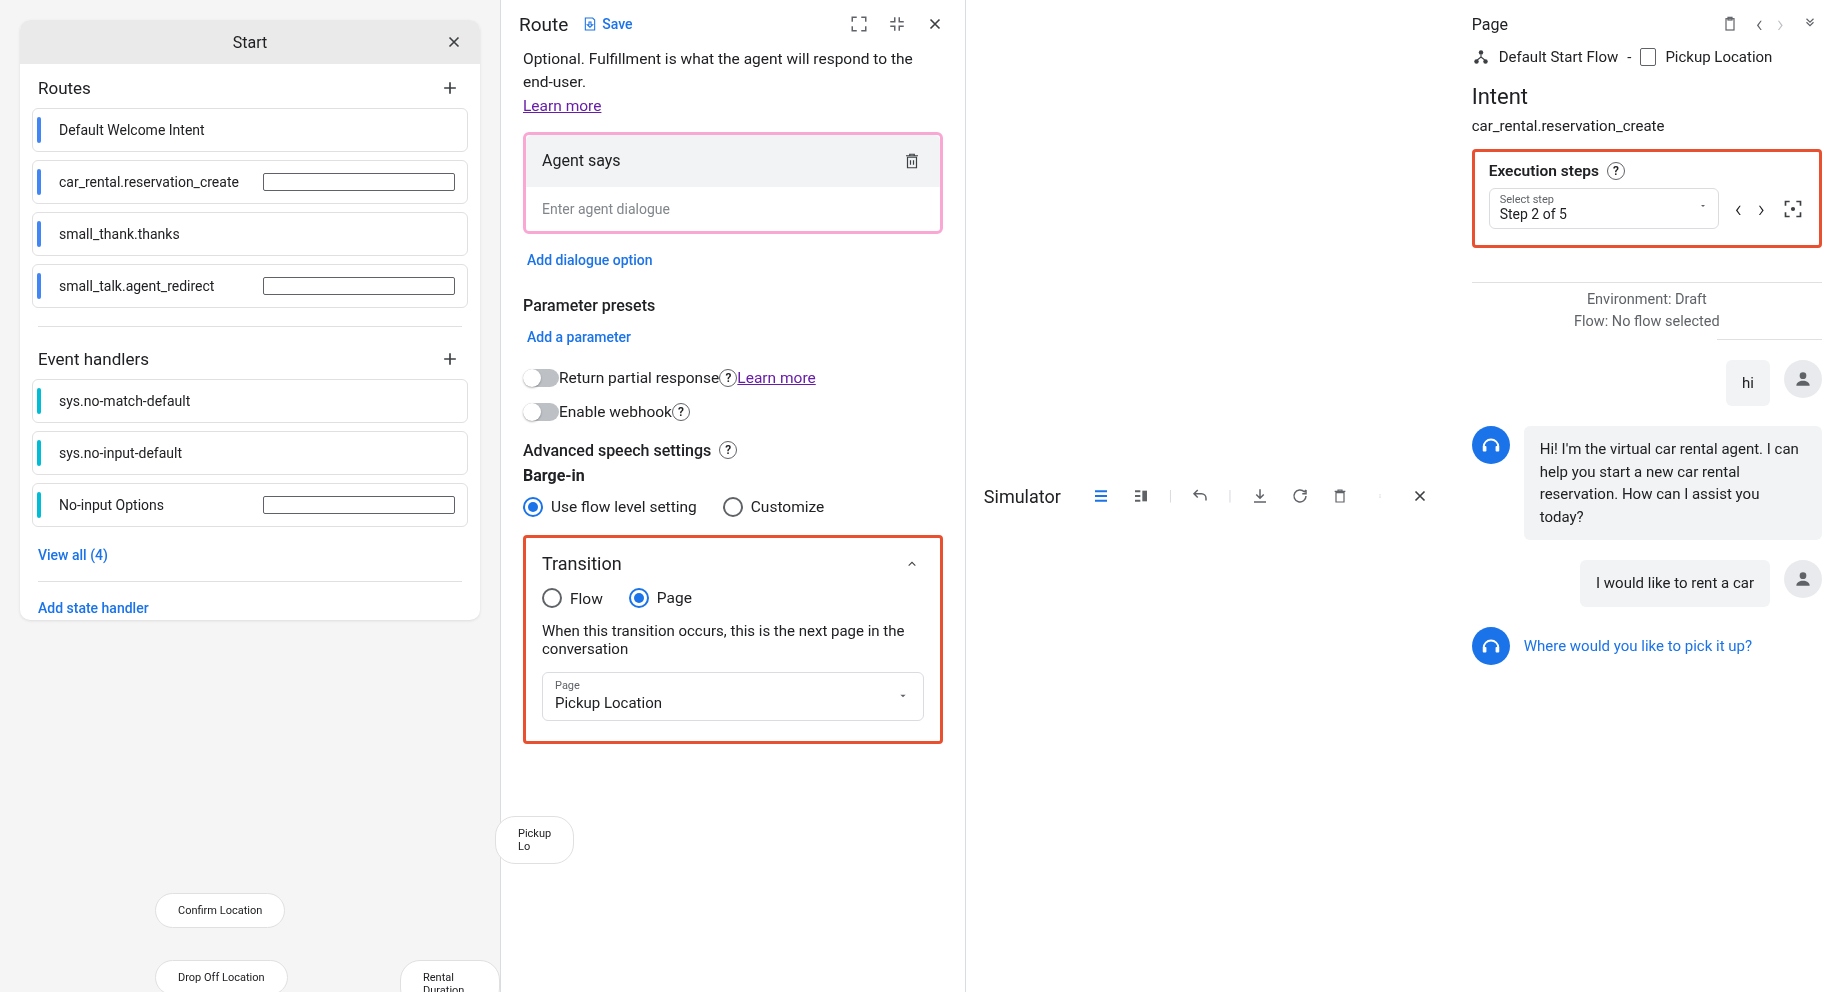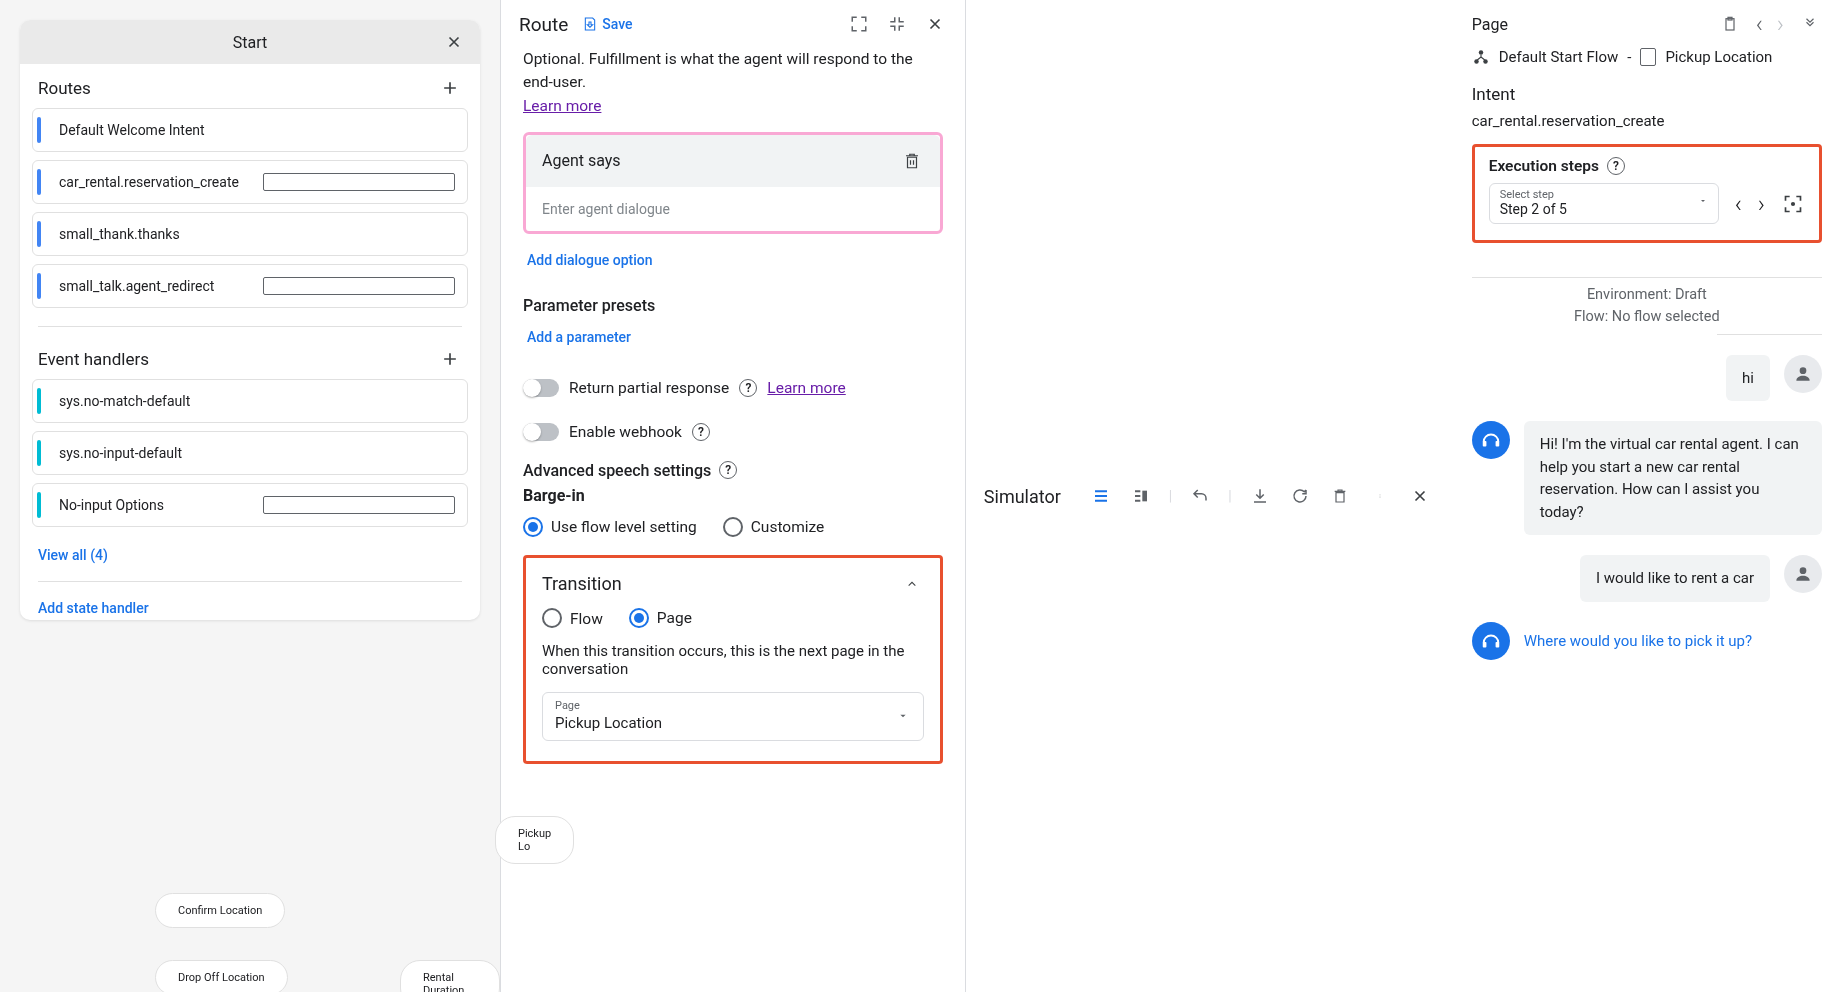--- a/index.html
+++ b/index.html
@@ -32,21 +32,21 @@
 .spacer { flex: 1; }
 .icon-btn { width: 24px; height: 24px; display: inline-flex; align-items: center; justify-content: center; cursor: pointer; color: #5f6368; }
 .route-body { padding: 0 22px 20px; overflow-y: auto; }
 .desc-text { font-size: 15.5px; line-height: 1.5; }
 .purple-link { color: #681da8; text-decoration: underline; }
 .agent-says-box { border: 3px solid #f9a8d4; border-radius: 6px; margin-top: 14px; }
 .agent-says-hdr { display: flex; align-items: center; justify-content: space-between; padding: 14px 16px; background: #f1f3f4; border-radius: 6px 6px 0 0; font-size: 16px; }
 .agent-says-input { padding: 14px 16px; color: #80868b; }
 .action-link { color: #1a73e8; font-weight: 500; padding: 18px 4px 8px; display: inline-block; }
 .section-title { font-size: 16px; font-weight: 500; margin-top: 20px; margin-bottom: 6px; }
-.toggle-row { display: flex; align-items: flex-start; gap: 10px; margin-top: 26px; font-size: 15.5px; }
+.toggle-row { display: flex; align-items: flex-start; margin-top: 16px; font-size: 15.5px; }
 .toggle { width: 36px; height: 18px; background: #bdc1c6; border-radius: 12px; position: relative; }
 .toggle::after { content: ''; position: absolute; width: 18px; height: 18px; background: #fff; border-radius: 50%; top: 0; left: 0; box-shadow: 0 1px 2px rgba(0,0,0,0.3); }
 .help-icon { width: 18px; height: 18px; border: 1.8px solid #5f6368; border-radius: 50%; display: inline-flex; align-items: center; justify-content: center; font-size: 12px; font-weight: 600; }
 .radio-row { display: flex; align-items: center; gap: 26px; margin-top: 12px; font-size: 15.5px; }
 .radio { width: 20px; height: 20px; border: 2px solid #5f6368; border-radius: 50%; display: inline-flex; align-items: center; justify-content: center; }
 .radio.checked { border-color: #1a73e8; }
 .radio.checked::after { content: ''; width: 10px; height: 10px; background: #1a73e8; border-radius: 50%; }
 .transition-box { border: 3px solid #e8502f; border-radius: 4px; padding: 14px 16px 20px; margin-top: 18px; }
 .transition-hdr { display: flex; justify-content: space-between; align-items: center; font-size: 18px; font-weight: 400; }
 .desc2 { margin-top: 14px; font-size: 15px; }
@@ -344,21 +344,21 @@
             <circle cx="12" cy="6" r="3" fill="#3c4043"></circle>
             <circle cx="6" cy="18" r="3" fill="#3c4043"></circle>
             <circle cx="18" cy="18" r="3" fill="#3c4043"></circle>
             <path d="M12 9v3M12 12l-5 4M12 12l5 4" stroke="#3c4043" stroke-width="1.5"></path>
           </svg>
         <span>Default Start Flow</span>
         <span>-</span>
         <span class="page-icon"></span>
         <span>Pickup Location</span>
       </div>
-      <div style="font-size:17px;margin-top:18px">Intent</div>
+      <div style="font-size:22px;margin-top:18px">Intent</div>
       <div style="font-size:15px;margin-top:8px">car_rental.reservation_create</div>
 
       <div class="exec-box">
         <div class="exec-hdr">
           <span>Execution steps</span>
           <span class="help-icon">?</span>
         </div>
         <div class="step-row">
           <div class="select-step">
             <div class="lbl">Select step</div>

